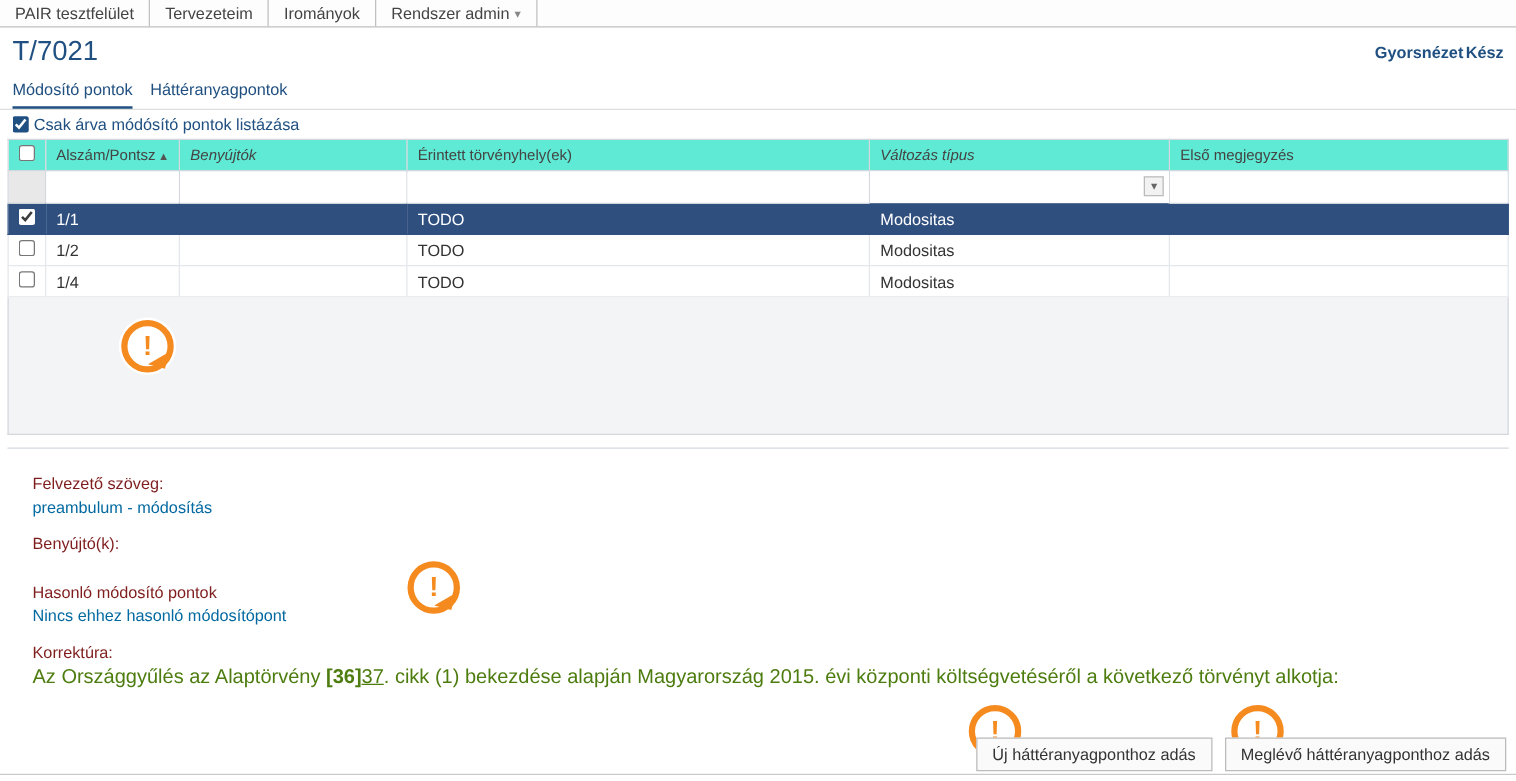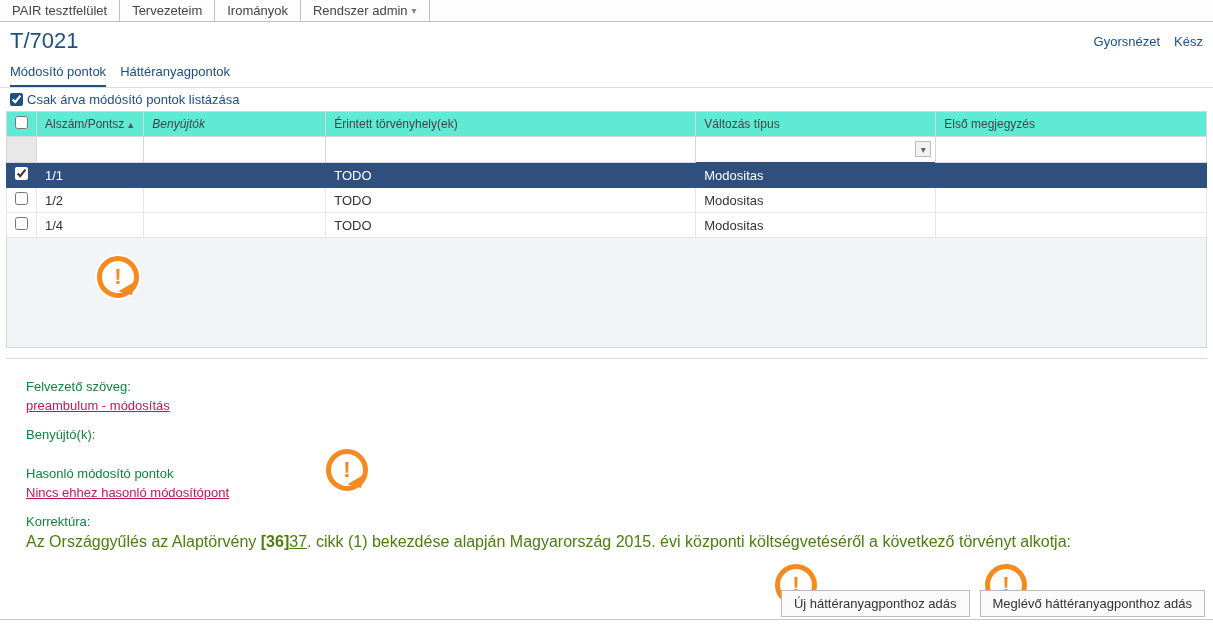--- a/index.html
+++ b/index.html
@@ -34,21 +34,22 @@
     padding: 6px 10px 0 10px;
   }
   .page-title {
     font-size: 22px;
     color: #205081;
     font-weight: normal;
   }
   .title-links {
     margin-left: auto;
     display: flex;
-    gap: 14px;
+    gap: 2px;
+    font-weight: bold;
   }
   .title-links span {
     color: #205081;
     cursor: pointer;
   }
   .tabs {
     display: flex;
     gap: 14px;
     padding: 6px 10px 0 10px;
     border-bottom: 1px solid #ddd;
@@ -117,40 +118,40 @@
   .data-row.selected td {
     background: #2f4f7f;
     color: #fff;
     border-color: #2f4f7f;
   }
   .data-row td.cbcell { width: 28px; text-align: center; }
   .col-sel   { width: 28px; }
   .col-alszam{ width: 100px; }
   .col-benyu { width: 182px; font-style: italic; }
   .col-erint { width: 370px; }
-  .col-valt  { width: 240px; }
+  .col-valt  { width: 240px; font-style: italic; }
   .col-elso  { width: auto; }
   .sort-arrow { font-size: 9px; color: #555; margin-left: 2px; }
   .table-spacer {
     height: 110px;
     background: #f3f4f6;
     margin: 0 6px;
     border: 1px solid #d4d8dd;
     border-top: none;
     position: relative;
   }
   .detail-panel {
     margin: 10px 6px 0 6px;
     border-top: 1px solid #d4d8dd;
     padding: 20px 20px 50px 20px;
     position: relative;
     height: 260px;
   }
-  .detail-label { color: #15803d; margin-bottom: 4px; }
-  .detail-value { color: #be185d; margin-bottom: 14px; text-decoration: underline; }
+  .detail-label { color: #7f1d1d; margin-bottom: 4px; }
+  .detail-value { color: #0369a1; margin-bottom: 14px; }
   .korrektura .bold { font-weight: bold; }
   .korrektura .insert { text-decoration: underline; }
   .bottom-bar {
     position: absolute;
     bottom: 8px;
     right: 8px;
     display: flex;
     gap: 10px;
   }
   .button {

